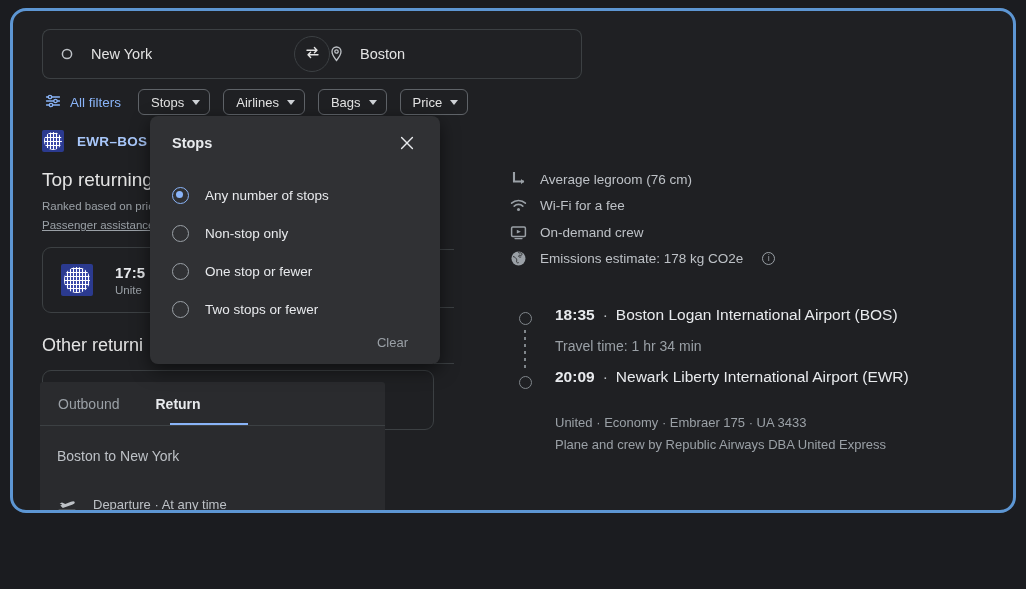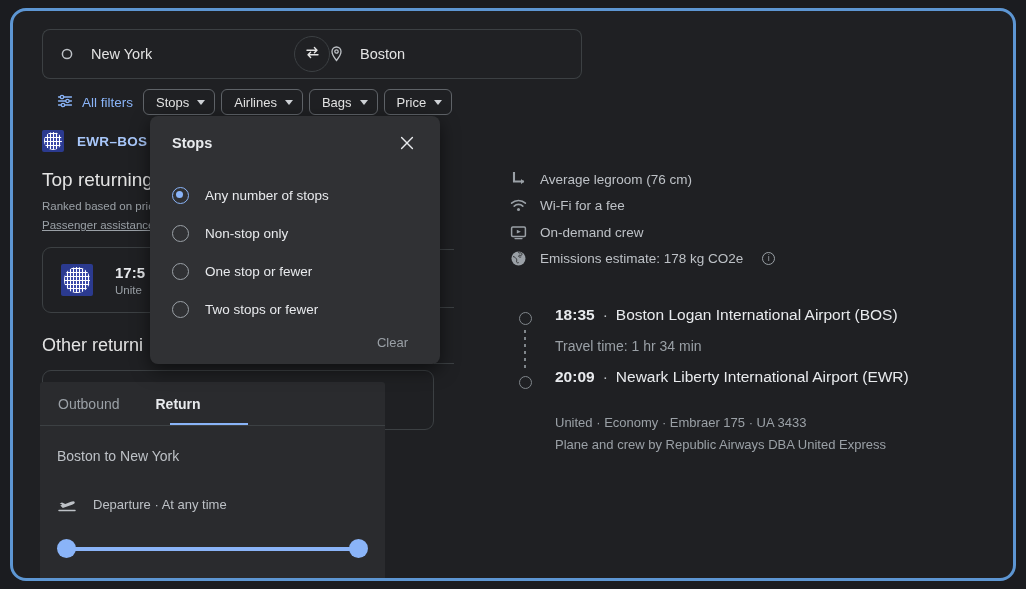--- a/index.html
+++ b/index.html
@@ -9,21 +9,21 @@
     height: 589px;
     background: #1b1c20;
     font-family: "Liberation Sans", sans-serif;
     overflow: hidden;
   }
 
   
   #app-frame {
     position: absolute;
     left: 10px; top: 8px;
-    width: 1006px; height: 573px;
+    width: 1006px; height: 505px;
     background: #1f2023;
     border: 3px solid #5d96d3;
     border-radius: 16px;
     overflow: hidden;
   }
 
   
   #search-bar {
     position: absolute;
     left: 29px; top: 18px;
@@ -67,24 +67,24 @@
     position: relative;
     z-index: 3;
     margin: 0 -18px;
     display: flex; align-items: center; justify-content: center;
     cursor: pointer;
   }
 
   
   #filter-row {
     position: absolute;
-    left: 44px; top: 78px;
+    left: 32px; top: 78px;
     display: flex;
     align-items: center;
-    gap: 6px;
+    gap: 13px;
   }
   #all-filters-btn {
     display: flex; align-items: center;
     gap: 9px;
     color: #8ab4f8;
     font-size: 13.5px;
     font-weight: 500;
     cursor: pointer;
     padding-right: 4px;
   }

